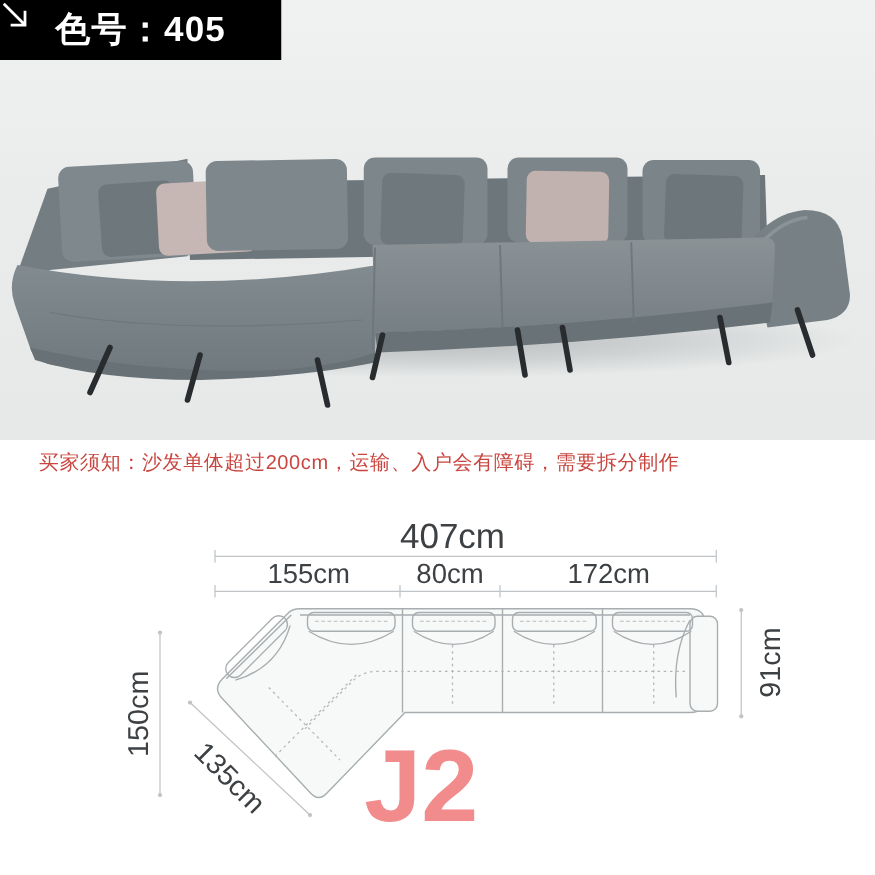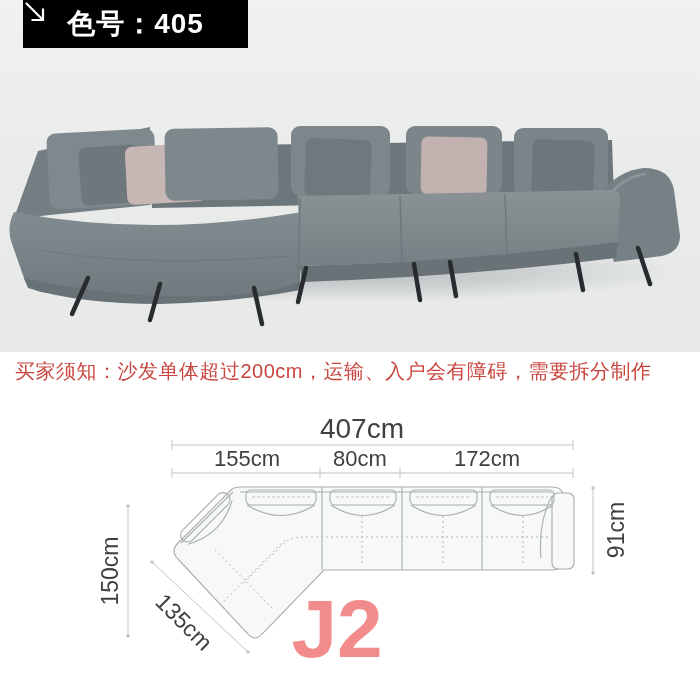--- a/index.html
+++ b/index.html
@@ -12,29 +12,29 @@
   .photo{
     position:absolute;left:0;top:0;width:700px;height:352px;
     background:linear-gradient(180deg,#f0f1f1 0%,#eaecec 45%,#e7e9e9 100%);
   }
   .photo svg{position:absolute;left:0;top:0;}
   .badge{
     position:absolute;left:0;top:0;width:225px;height:48px;
     background:var(--badge-bg,#000);
     color:var(--badge-text,#fff);
     display:flex;align-items:center;justify-content:center;gap:10px;
-    font-size:28px;font-weight:700;letter-spacing:1px;margin-left:23px;
+    font-size:28px;font-weight:700;letter-spacing:1px;
   }
   .badge svg{display:block;}
   
   .notice{
     position:absolute;left:0;top:356px;width:700px;height:34px;
-    padding-left:15px;box-sizing:border-box;
+    padding-left:31px;box-sizing:border-box;
     color:var(--notice-red,#c9453f);
-    font-size:20px;line-height:30px;letter-spacing:0.5px;
+    font-size:16px;line-height:30px;letter-spacing:0.5px;
     white-space:nowrap;
   }
   
   .diagram{position:absolute;left:0;top:400px;}
   .dimline{stroke:var(--dim-line,#c0c4c6);stroke-width:1;fill:none;}
   .dimdot{fill:var(--dim-line,#c0c4c6);}
   .dimtext{fill:var(--dim-text,#3d4144);font-family:"Liberation Sans","DejaVu Sans",sans-serif;}
   .planline{stroke:var(--plan-line,#a8adb0);stroke-width:1.1;fill:none;}
   .planfill{stroke:var(--plan-line,#a8adb0);stroke-width:1.1;fill:#f7f8f8;}
   .plandot{stroke:#b2b6b8;stroke-width:1;fill:none;stroke-dasharray:2,3;}

